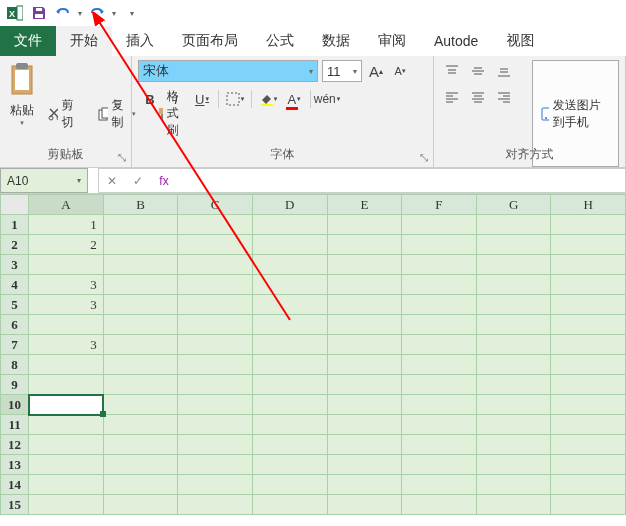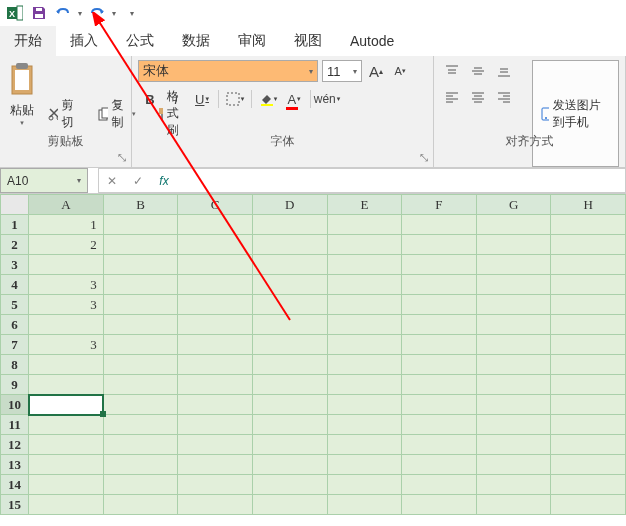--- a/index.html
+++ b/index.html
@@ -12,34 +12,34 @@
   
   
   .tabs { height: 30px; background: #fff; display: flex; align-items: stretch; }
   .tab { padding: 0 14px; display: flex; align-items: center; font-size: 14px; color: #333; cursor: pointer; }
   .tab.file { background: #217346; color: #fff; }
   .tab.active { background: #f1f1f1; }
   
   
   .ribbon { height: 112px; background: #f1f1f1; display: flex; border-bottom: 1px solid #ccc; }
   .group { border-right: 1px solid #ccc; display: flex; flex-direction: column; padding: 4px 6px 0 6px; position: relative; }
-  .group-label { text-align: center; font-size: 12px; color: #555; padding: 4px 0 17px 0; position: absolute; bottom: 0; left: 0; right: 0; }
+  .group-label { text-align: center; font-size: 12px; color: #555; padding: 4px 0 4px 0; position: absolute; bottom: 0; left: 0; right: 0; }
   .group-content { flex: 1; display: flex; gap: 6px; }
   .launcher { position: absolute; right: 2px; bottom: 2px; width: 14px; height: 14px; font-size: 10px; color: #666; display: flex; align-items: center; justify-content: center; cursor: pointer; }
   
   
   .clip-paste { display: flex; flex-direction: column; align-items: center; width: 42px; cursor: pointer; }
   .clip-paste .clip-icon { width: 32px; height: 38px; margin-top: 2px; }
   .clip-paste .lbl { font-size: 12px; margin-top: 2px; }
   .clip-side { display: flex; flex-direction: row; gap: 12px; }
   .clip-side .row { display: flex; align-items: center; gap: 4px; font-size: 12px; cursor: pointer; padding: 2px 4px; }
   
   
   .font-top { display: flex; gap: 4px; align-items: center; }
-  .font-name { width: 180px; height: 22px; border: 1px solid #aaa; background: #fdba74; display: flex; align-items: center; padding: 0 4px; font-size: 13px; justify-content: space-between; cursor: pointer; }
+  .font-name { width: 180px; height: 22px; border: 1px solid #aaa; background: #7dd3fc; display: flex; align-items: center; padding: 0 4px; font-size: 13px; justify-content: space-between; cursor: pointer; }
   .font-size { width: 40px; height: 22px; border: 1px solid #aaa; background: #fff; display: flex; align-items: center; padding: 0 4px; font-size: 13px; justify-content: space-between; cursor: pointer; }
   .ab-btn { width: 20px; height: 22px; display: flex; align-items: center; justify-content: center; cursor: pointer; font-size: 14px; color: #444; }
   .font-bottom { display: flex; gap: 2px; align-items: center; margin-top: 6px; }
   .fmt-btn { width: 24px; height: 22px; display: flex; align-items: center; justify-content: center; cursor: pointer; font-size: 13px; color: #444; }
   .fmt-btn .dd { font-size: 7px; margin-left: 1px; }
   .sep { width: 1px; height: 18px; background: #ccc; margin: 0 2px; }
   
   
   .align-rows { display: flex; flex-direction: column; gap: 4px; }
   .align-row { display: flex; gap: 2px; }
@@ -98,27 +98,29 @@
     <svg width="16" height="14">
         <path d="M13 7 Q13 3 8 3 Q3 3 3 7" fill="none" stroke="#2e75d6" stroke-width="2"></path>
         <path d="M15 5 L12 8 L11 4 Z" fill="#2e75d6"></path>
       </svg>
   </div>
   <span class="drop">▾</span>
   <span class="drop" style="margin-left:8px">▾</span>
 </div>
 
 <div class="tabs">
+  <div class="tab file">文件</div>
   <div class="tab active">开始</div>
   <div class="tab">插入</div>
+  <div class="tab">页面布局</div>
   <div class="tab">公式</div>
   <div class="tab">数据</div>
   <div class="tab">审阅</div>
+  <div class="tab">Autode</div>
   <div class="tab">视图</div>
-  <div class="tab">Autode</div>
 </div>
 
 <div class="ribbon">
 
   <div class="group" style="width:132px">
     <div class="group-content">
       <div class="clip-paste">
         <svg class="clip-icon" width="32" height="38">
           <rect x="6" y="4" width="20" height="28" fill="#d9a96b" stroke="#b8884a"></rect>
           <rect x="10" y="1" width="12" height="6" rx="2" fill="#888"></rect>
@@ -278,21 +280,21 @@
 
 <div class="fbar">
   <div class="namebox">
     <span>A10</span>
     <span style="font-size:8px;color:#666">▾</span>
   </div>
   <div class="fbar-gap"></div>
   <div class="fbar-btns">
     <div class="fbar-btn">✕</div>
     <div class="fbar-btn">✓</div>
-    <div class="fbar-btn" style="font-style:italic;color:#0f766e">fx</div>
+    <div class="fbar-btn" style="color:#a21caf">fx</div>
   </div>
   <div class="finput"></div>
 </div>
 
 <div class="sheet">
   <table id="grid">
       <tbody>
         <tr>
           <th class="corner"></th>
           <th class="colh sel">A</th>

